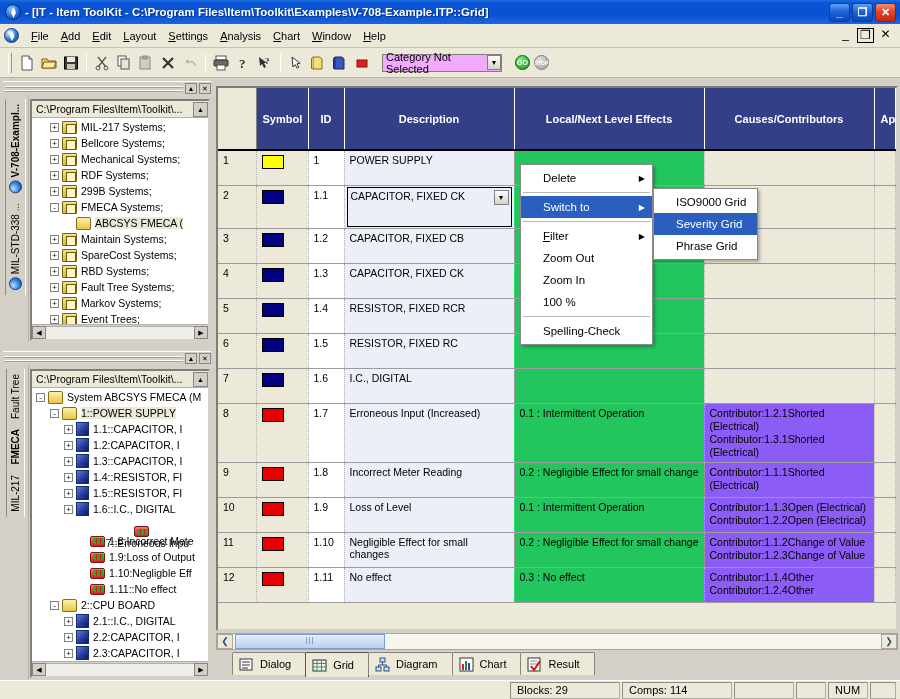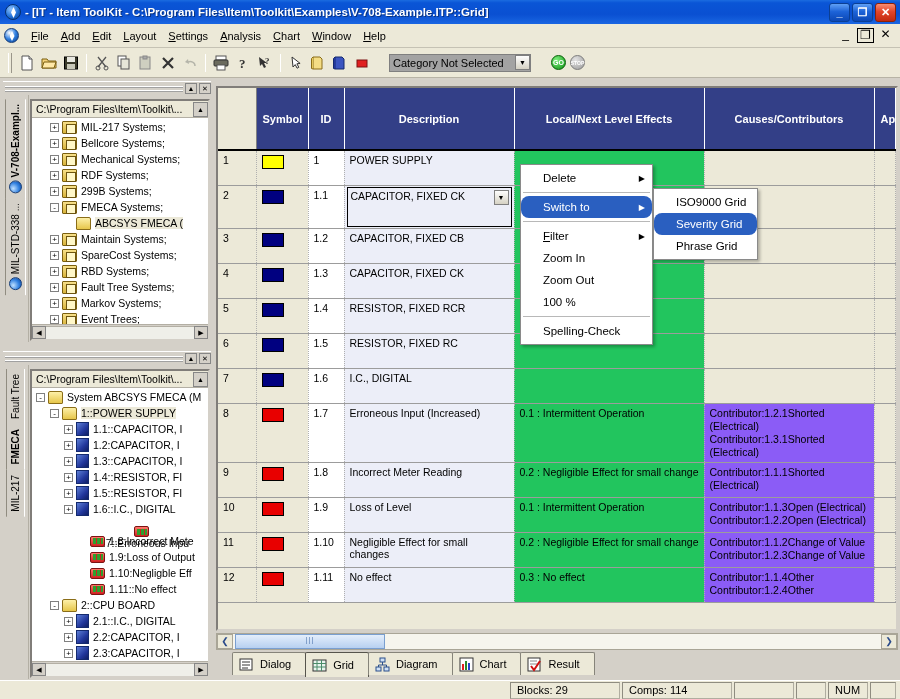--- a/index.html
+++ b/index.html
@@ -64,22 +64,22 @@
   
   .toolbar {
     position:absolute; left:0; top:48px; width:900px; height:30px;
     background:#ece9d8; border-bottom:1px solid #b7b3a5;
     display:flex; align-items:center; padding-left:4px;
   }
   .tb-grip { width:4px; height:20px; border-left:1px solid #fff; border-right:1px solid #9a968a; margin:0 4px; }
   .tbi { width:22px; height:22px; display:flex; align-items:center; justify-content:center; cursor:pointer; position:relative; }
   .tsep { width:1px; height:18px; background:#9a968a; border-right:1px solid #fff; margin:0 4px; }
   .cat-select {
-    width:142px; height:18px; border:1px solid #7f7f7f; background:#a3a3a3;
-    font-size:11px; display:flex; align-items:center; padding-left:3px; margin:0 16px; cursor:pointer;
+    width:120px; height:18px; border:1px solid #7f7f7f; background:#f0abfc;
+    font-size:11px; display:flex; align-items:center; padding-left:3px; margin:0 9px; cursor:pointer;
   }
   .cat-select .arrow {
     margin-left:auto; width:15px; height:15px; border:1px solid #7f7f7f;
     background:linear-gradient(to bottom,#fdfdfd,#d6d2c4);
     display:flex; align-items:center; justify-content:center; font-size:7px;
   }
   .go-btn{ width:15px;height:15px;border-radius:50%;background:radial-gradient(circle at 35% 30%,#7ef07e,#0e8f13);
     color:#fff;font-size:7px;font-weight:bold;display:flex;align-items:center;justify-content:center;cursor:pointer;border:1px solid #046004;margin-left:4px;}
   .stop-btn{ width:15px;height:15px;border-radius:50%;background:radial-gradient(circle at 35% 30%,#e3e3e3,#9a9a9a);
     color:#fff;font-size:5px;font-weight:bold;display:flex;align-items:center;justify-content:center;cursor:pointer;border:1px solid #7c7c7c;margin-left:4px;}
@@ -217,21 +217,21 @@
 
   
   .ctxmenu {
     position:absolute; background:#fff; border:1px solid #8a8a8a;
     box-shadow:2px 2px 3px rgba(0,0,0,.28); padding:2px 0; z-index:50;
   }
   .ctx-item {
     height:22px; display:flex; align-items:center; padding:0 8px 0 22px;
     font-size:11.5px; white-space:nowrap; cursor:pointer; position:relative;
   }
-  .ctx-item.sel { background:#2a5fc0; color:#fff;border-radius:8px; }
+  .ctx-item.sel { background:#2a5fc0; color:#fff; }
   .ctx-item .sub { position:absolute; right:7px; font-size:8px; }
   .ctx-sep { height:1px; background:#b8b8b8; margin:3px 2px 3px 2px; }
   .ctx-item u { text-decoration:underline; }
 </style>
 </head>
 <body>
 
 <div id="app">
 
   <div class="titlebar">
@@ -764,22 +764,22 @@
     <div class="ctx-sep"></div>
     <div class="ctx-item sel">
       <span>Switch to</span>
       <span class="sub">▶</span>
     </div>
     <div class="ctx-sep"></div>
     <div class="ctx-item">
       <span><u>F</u>ilter</span>
       <span class="sub">▶</span>
     </div>
+    <div class="ctx-item">Zoom Out</div>
     <div class="ctx-item">Zoom In</div>
-    <div class="ctx-item">Zoom Out</div>
     <div class="ctx-item">100 %</div>
     <div class="ctx-sep"></div>
     <div class="ctx-item">Spelling-Check</div>
   </div>
 
   <div class="ctxmenu" style="left:653px; top:188px; width:105px;">
     <div class="ctx-item">ISO9000 Grid</div>
     <div class="ctx-item sel">Severity Grid</div>
     <div class="ctx-item">Phrase Grid</div>
   </div>

